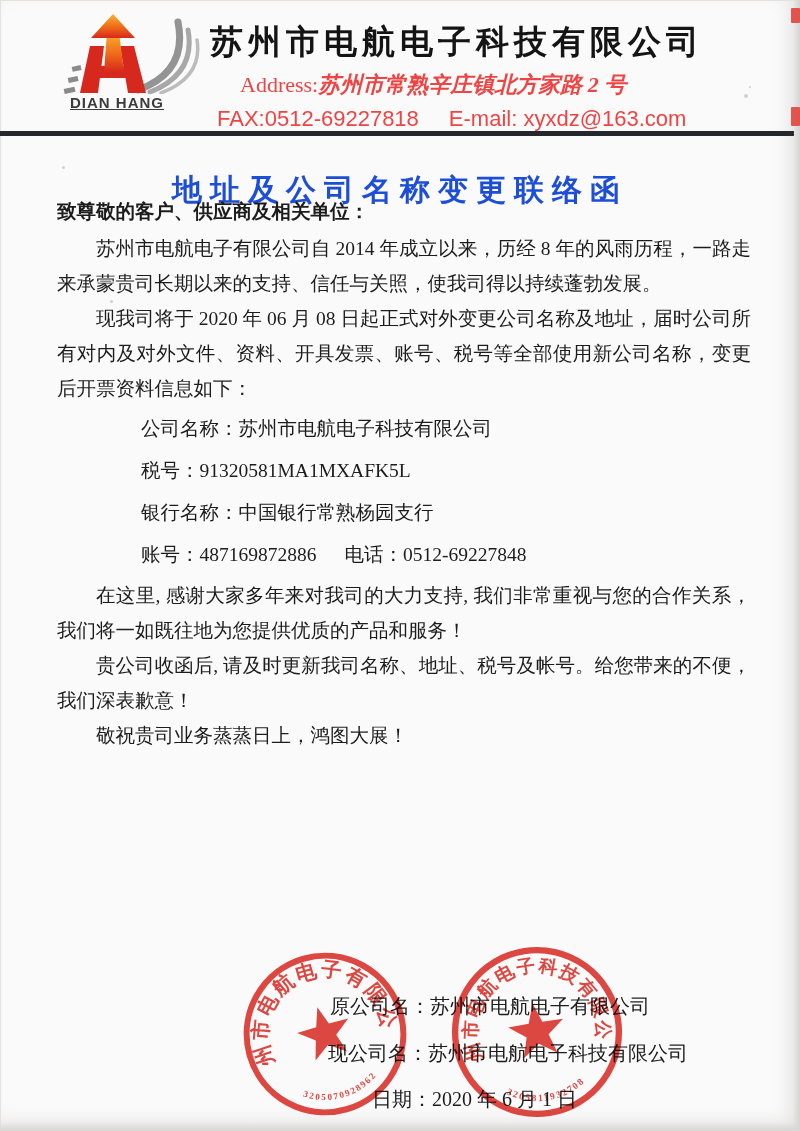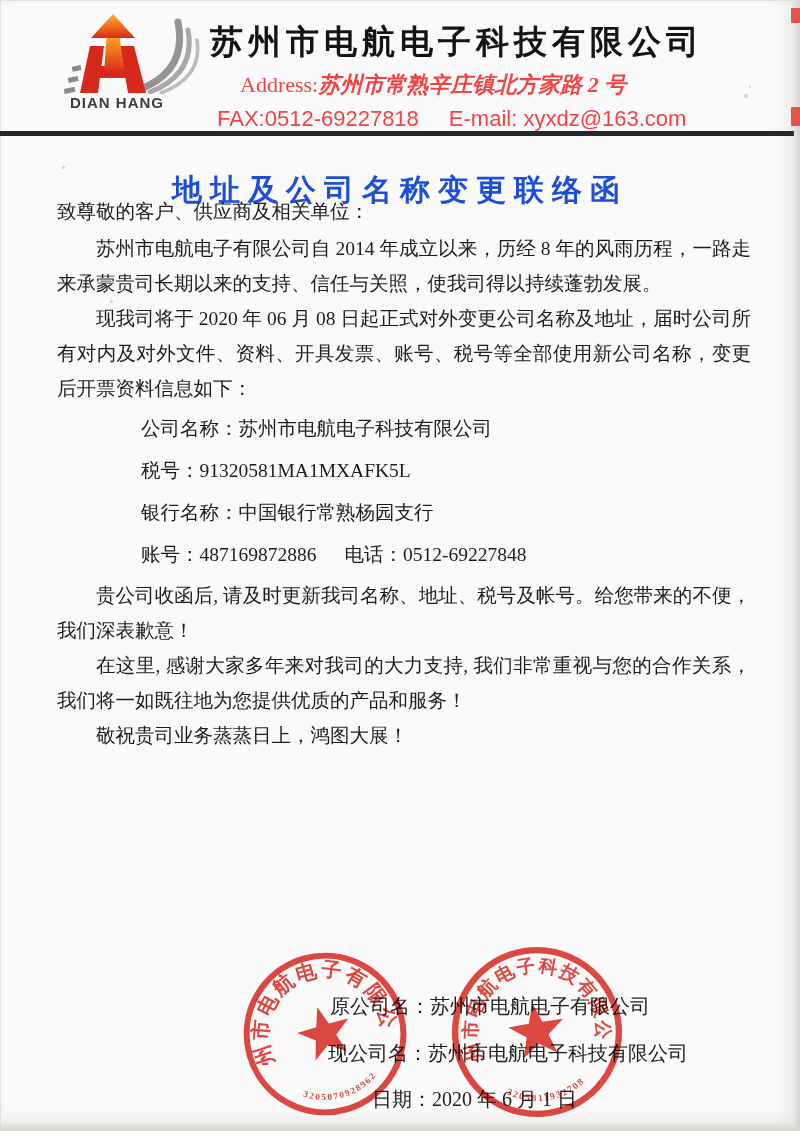--- a/index.html
+++ b/index.html
@@ -6,37 +6,37 @@
   .page{
     position:relative;width:800px;height:1131px;margin:0 auto;
     background:#fbfafa;overflow:hidden;
     font-family:"Liberation Serif","DejaVu Serif",serif;color:#1c1c1c;
     box-shadow:inset 0 0 0 1px #e3e2df, inset -10px -8px 18px rgba(120,120,115,.18);
   }
   
   .logo-svg{position:absolute;left:60px;top:14px;width:152px;height:80px;}
   .logo-text{position:absolute;left:70px;top:94px;width:150px;
     font-family:"Liberation Sans","DejaVu Sans",sans-serif;font-weight:700;
-    font-size:15px;letter-spacing:1px;color:#3c3c3c;}
+    font-size:15px;letter-spacing:1px;color:#3c3c3c;text-decoration:underline;}
   .head-company{position:absolute;left:210px;top:20px;width:560px;
     font-size:33px;font-weight:900;letter-spacing:5px;color:#141414;}
   .head-line{position:absolute;font-size:22px;color:#ef4444;white-space:nowrap;}
   .head-address{left:240px;top:70px;}
   .head-address .cn{font-weight:700;font-style:italic;}
   .head-tel{left:217px;top:95px;font-family:"DejaVu Serif",serif;}
   .head-fax{left:217px;top:106px;font-family:Liberation Sans, sans-serif;}
   .gap{display:inline-block;width:30px;}
   .rule{position:absolute;left:0;top:131px;width:794px;height:5px;background:#24282c;}
   
   .title{position:absolute;left:0;top:146px;width:100%;text-align:center;
     font-size:30px;font-weight:900;letter-spacing:8px;color:#1d4ed8;margin-top:24px;}
   .body{position:absolute;left:57px;top:194px;width:694px;
     font-size:19.5px;line-height:35px;}
   .body p{margin:0;text-indent:2em;text-align:justify;}
-  .salutation{margin:0 0 2px 0;}
+  .salutation{margin:0 0 2px 0;font-weight:bold;}
   .info{margin:2px 0 2px 84px;line-height:42px;}
   .info .row{white-space:nowrap;}
   .info .pair2{margin-left:28px;}
   
   .sig{position:absolute;font-size:20px;white-space:nowrap;z-index:2;}
   .sig-old{left:330px;top:993px;}
   .sig-new{left:328px;top:1040px;}
   .sig-date{left:372px;top:1086px;}
   
   .stamp{position:absolute;mix-blend-mode:multiply;opacity:.93;z-index:3;}
@@ -102,22 +102,22 @@
     <p>苏州市电航电子有限公司自 2014 年成立以来，历经 8 年的风雨历程，一路走来承蒙贵司长期以来的支持、信任与关照，使我司得以持续蓬勃发展。</p>
     <p>现我司将于 2020 年 06 月 08 日起正式对外变更公司名称及地址，届时公司所有对内及对外文件、资料、开具发票、账号、税号等全部使用新公司名称，变更后开票资料信息如下：</p>
 
     <div class="info">
       <div class="row"><span>公司名称：</span><span>苏州市电航电子科技有限公司</span></div>
       <div class="row"><span>税号：</span><span>91320581MA1MXAFK5L</span></div>
       <div class="row"><span>银行名称：</span><span>中国银行常熟杨园支行</span></div>
       <div class="row"><span>账号：</span><span>487169872886</span><span class="pair2"><span>电话：</span><span>0512-69227848</span></span></div>
     </div>
 
+    <p>在这里, 感谢大家多年来对我司的大力支持, 我们非常重视与您的合作关系，我们将一如既往地为您提供优质的产品和服务！</p>
     <p>贵公司收函后, 请及时更新我司名称、地址、税号及帐号。给您带来的不便，我们深表歉意！</p>
-    <p>在这里, 感谢大家多年来对我司的大力支持, 我们非常重视与您的合作关系，我们将一如既往地为您提供优质的产品和服务！</p>
     <p>敬祝贵司业务蒸蒸日上，鸿图大展！</p>
   </div>
 
   <div class="sig sig-old"><span>原公司名：</span><span>苏州市电航电子有限公司</span></div>
   <div class="sig sig-new"><span>现公司名：</span><span>苏州市电航电子科技有限公司</span></div>
   <div class="sig sig-date"><span>日期：</span><span>2020 年 6 月 1 日</span></div>
 
   <svg class="stamp stamp-left" viewBox="0 0 200 200" aria-hidden="true">
     <defs>
       <path id="arcTopL" d="M40.2,127.9 A66,66 0 1 1 159.8,127.9" fill="none"></path>

